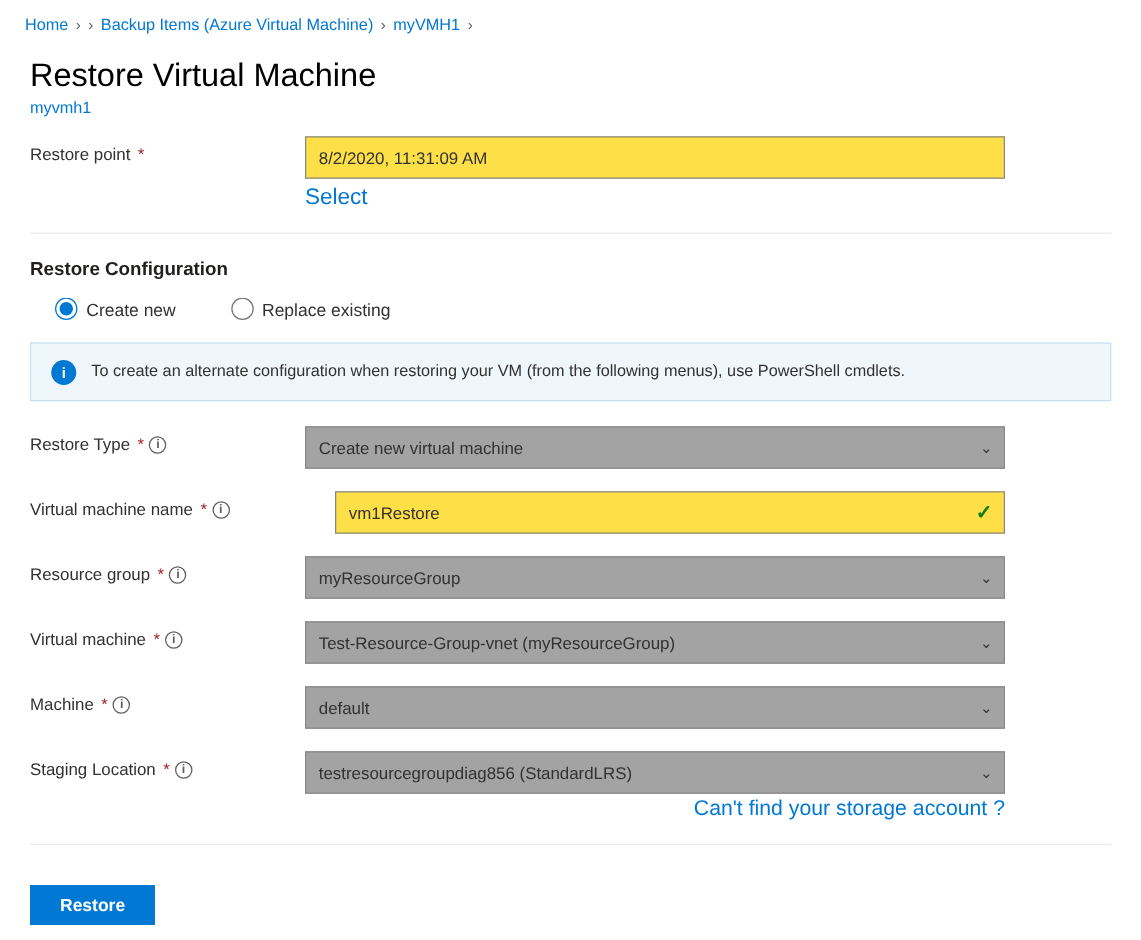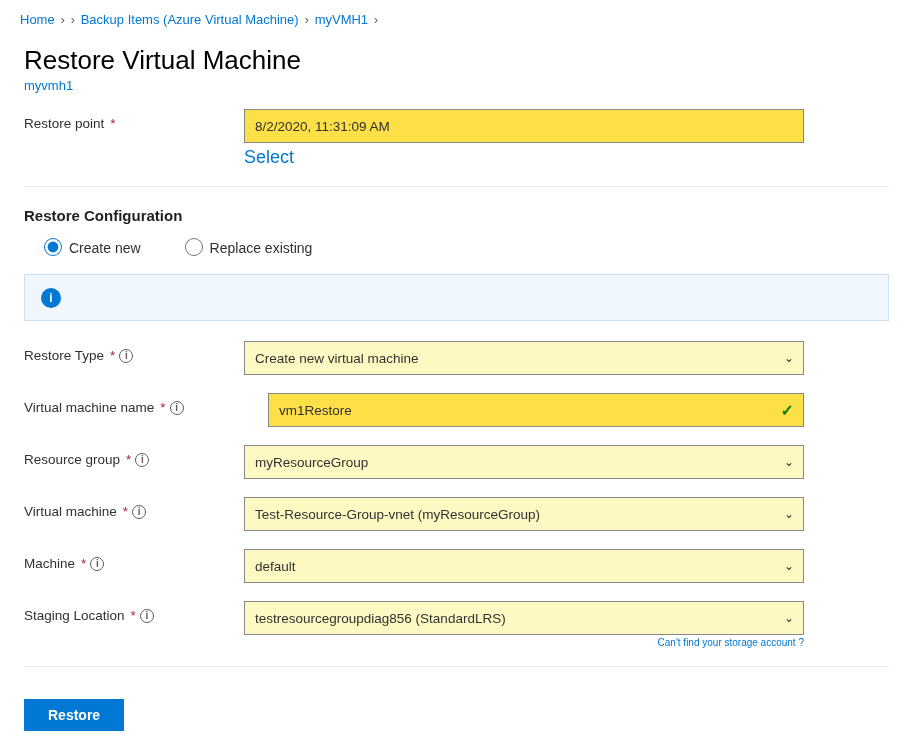--- a/index.html
+++ b/index.html
@@ -119,21 +119,21 @@
     }
 
     .form-select {
       width: 100%;
       height: 34px;
       border: 1px solid #8a8886;
       padding: 0 36px 0 10px;
       font-size: 13.5px;
       color: #323130;
       outline: none;
-      background: #fef9c3;
+      background: #a3a3a3;
       appearance: none;
       cursor: pointer;
     }
 
     .select-chevron {
       position: absolute;
       right: 10px;
       top: 50%;
       transform: translateY(-50%);
       pointer-events: none;
@@ -228,21 +228,21 @@
     }
 
     .bottom-link-row {
       display: flex;
       justify-content: flex-end;
       margin-top: 2px;
     }
 
     .bottom-link {
       color: #0078d4;
-      font-size: 10px;
+      font-size: 17px;
       text-decoration: none;
       cursor: pointer;
     }
 
     .divider {
       border: none;
       border-top: 1px solid #edebe9;
       margin: 8px 0 20px 0;
     }
 
@@ -302,20 +302,21 @@
     </label>
     <label class="radio-item">
       <input type="radio" class="radio-input" name="restore-mode" style="">
       <span>Replace existing</span>
     </label>
   </div>
 
   
   <div class="info-box">
     <div class="info-box-icon">i</div>
+    <div class="info-box-text">To create an alternate configuration when restoring your VM (from the following menus), use PowerShell cmdlets.</div>
   </div>
 
   
   <div class="form-row">
     <div class="form-label">
       <span>Restore Type</span>
       <span class="required">*</span>
       <span class="info-icon">i</span>
     </div>
     <div class="form-control-wrapper">

